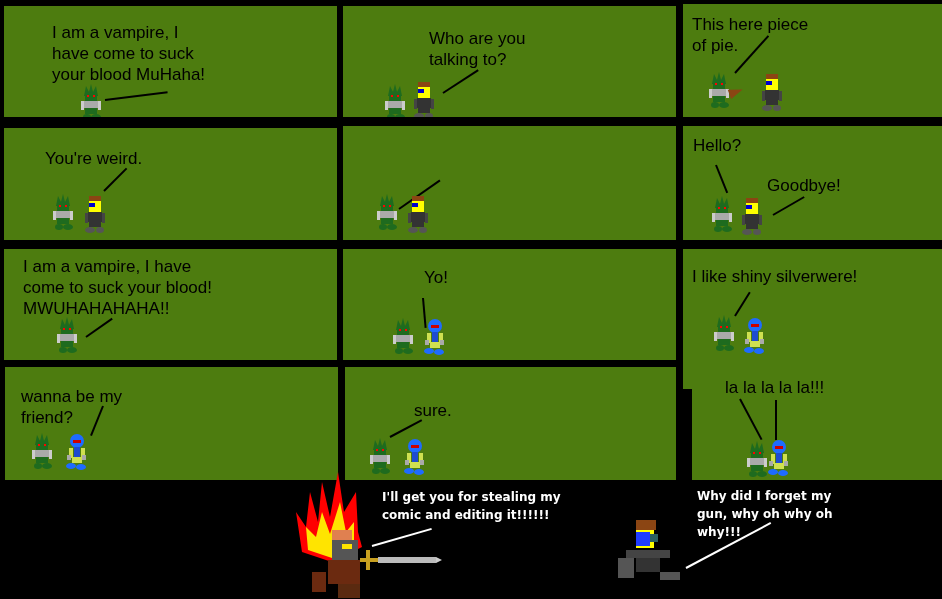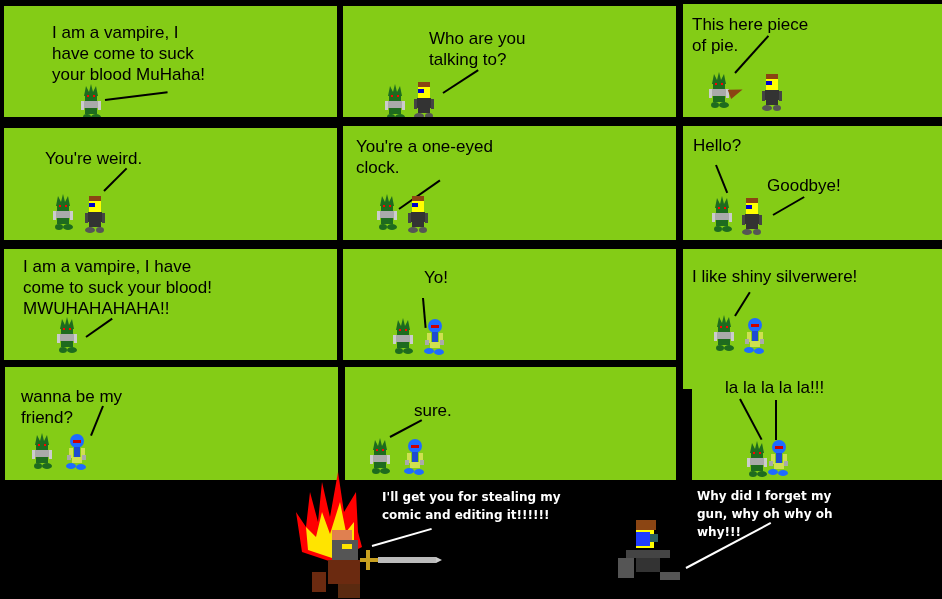--- a/index.html
+++ b/index.html
@@ -1,17 +1,17 @@
 <!DOCTYPE html>
 <html><head>
 <meta charset="utf-8">
 <style>
   html, body { margin: 0; padding: 0; background: #000; }
   body { width: 942px; height: 599px; position: relative; overflow: hidden; font-family: "Liberation Sans", sans-serif; }
-  .panel { position: absolute; background: #84cc16; overflow: hidden; text-decoration: underline; }
+  .panel { position: absolute; background: #4d7c0f; overflow: hidden; text-decoration: underline; }
   .caption { position: absolute; color: #000; font-size: 17px; line-height: 21px; white-space: pre-line; }
   .tail { position: absolute; height: 2px; background: #000; transform-origin: 0 50%; }
   .sprite { position: absolute; width: 22px; height: 38px; }
   .bottom-caption { position: absolute; color: #fff; font-family: "DejaVu Sans", sans-serif; font-weight: bold; font-size: 12px; line-height: 18px; white-space: pre-line; }
   .wtail { position: absolute; height: 2px; background: #fff; transform-origin: 0 50%; }
 </style>
 </head>
 <body>
 
 <div class="panel" style="left:4px;top:6px;width:333px;height:111px;">
@@ -111,22 +111,20 @@
       <rect x="5" y="7" width="6" height="4" fill="#00c"></rect>
       <rect x="4" y="16" width="14" height="10" fill="#333"></rect>
       <rect x="1" y="17" width="3" height="10" fill="#444"></rect>
       <rect x="18" y="17" width="3" height="10" fill="#444"></rect>
       <rect x="5" y="26" width="12" height="5" fill="#333"></rect>
       <ellipse cx="6" cy="34" rx="5" ry="3" fill="#555"></ellipse>
       <ellipse cx="16" cy="34" rx="4" ry="3" fill="#555"></ellipse>
     </svg>
 </div>
 <div class="panel" style="left:343px;top:126px;width:333px;height:114px;">
-  <div class="caption" style="left:13px;top:10px;">You're a one-eyed
-clock.</div>
   <div class="tail" style="left:56px;top:82px;width:50px;transform:rotate(-35deg);"></div>
   <svg class="sprite" style="left:33px;top:68px;" viewBox="0 0 22 38">
       <polygon points="4,12 6,2 9,8 11,0 13,8 16,2 18,12" fill="#1e6b1e"></polygon>
       <rect x="5" y="8" width="12" height="9" fill="#1e6b1e"></rect>
       <rect x="7" y="11" width="2" height="2" fill="#f00"></rect>
       <rect x="13" y="11" width="2" height="2" fill="#f00"></rect>
       <rect x="4" y="17" width="14" height="7" fill="#aaa"></rect>
       <rect x="1" y="17" width="3" height="9" fill="#ccc"></rect>
       <rect x="18" y="17" width="3" height="9" fill="#ccc"></rect>
       <rect x="5" y="24" width="12" height="6" fill="#1e6b1e"></rect>

